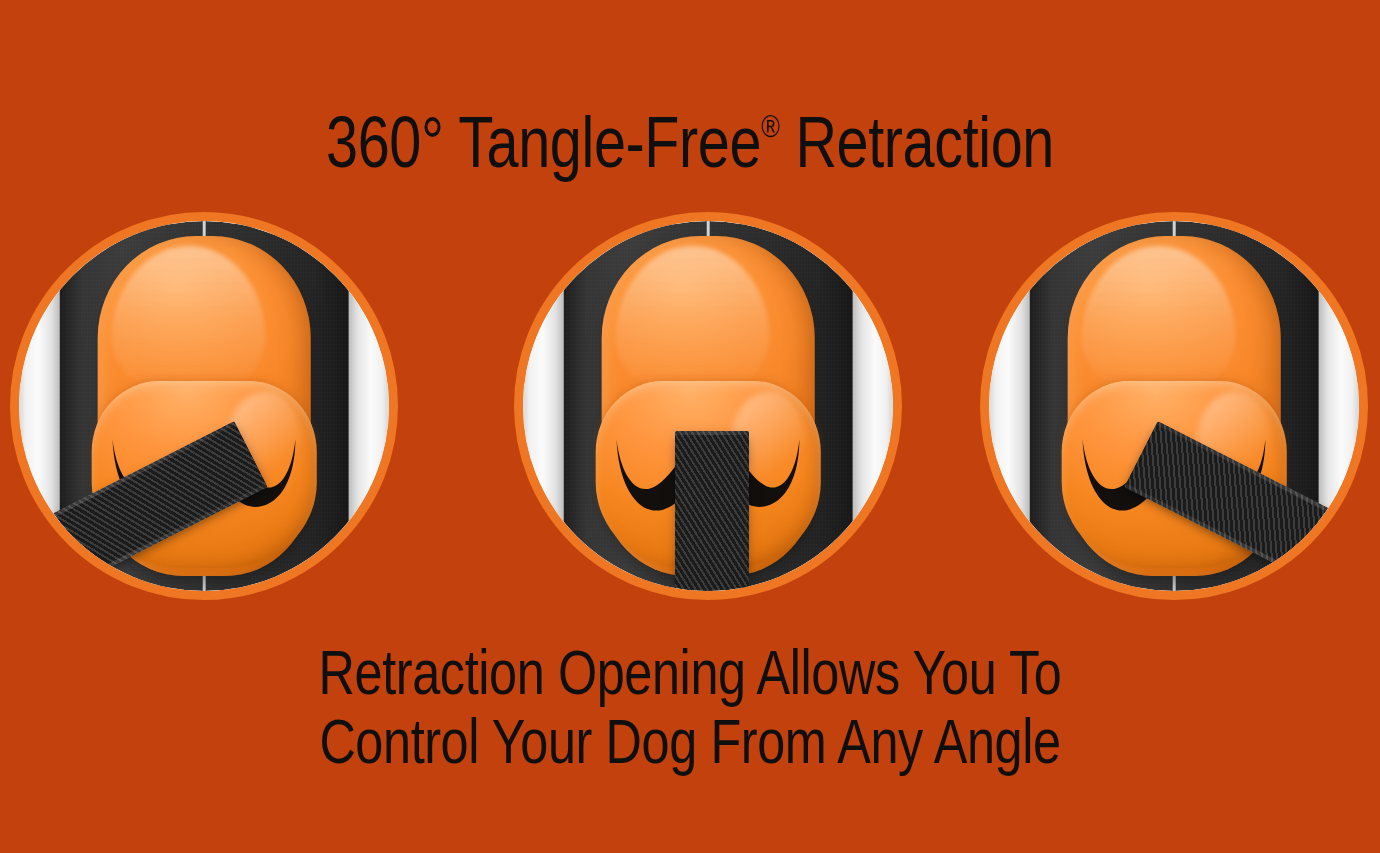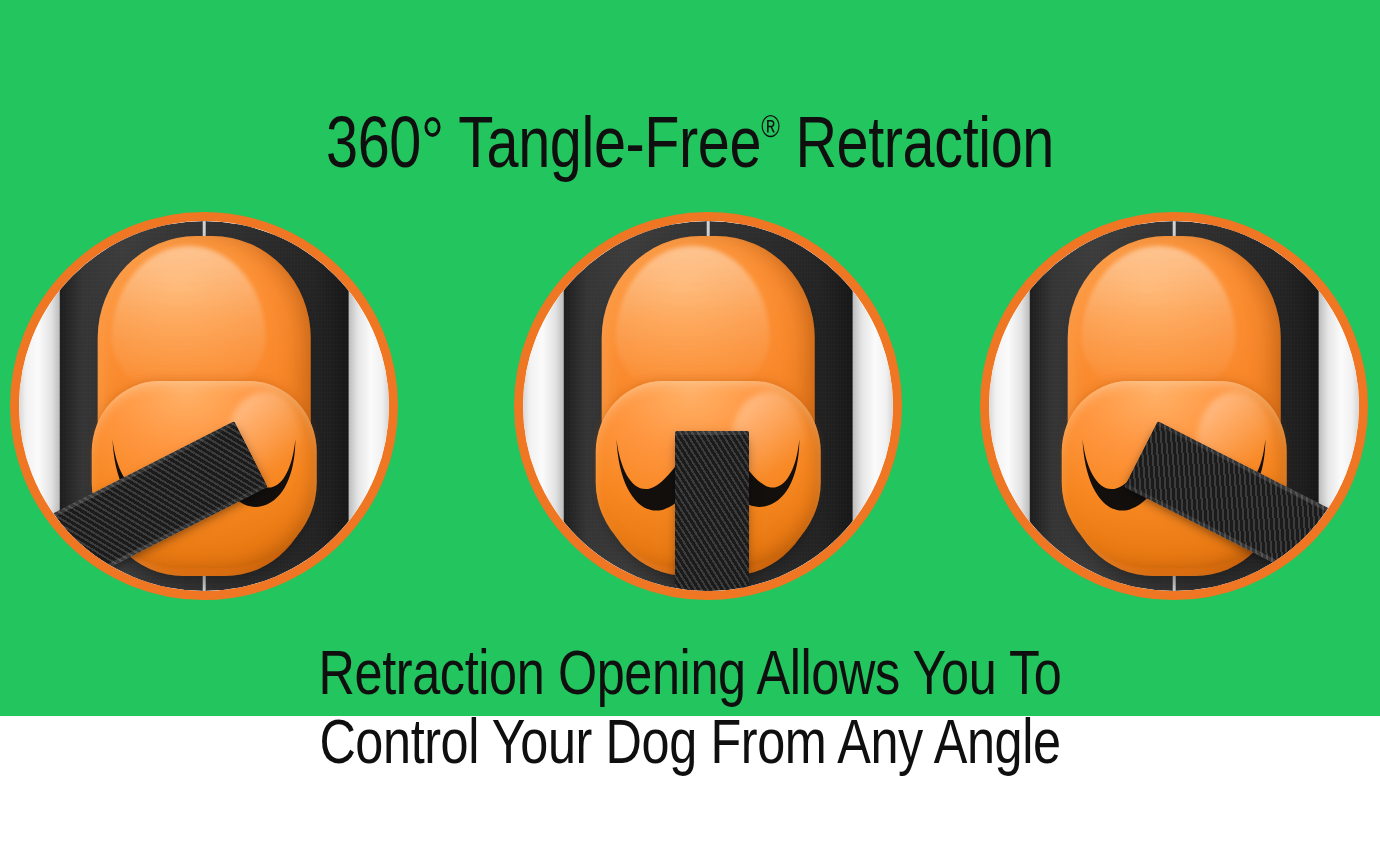--- a/index.html
+++ b/index.html
@@ -13,22 +13,22 @@
     width: 1380px;
     height: 853px;
     overflow: hidden;
     font-family: "Liberation Sans", "DejaVu Sans", sans-serif;
     color: #111111;
   }
 
   .page {
     position: relative;
     width: 1380px;
-    height: 716px;
-    background: #22c55e;
+    height: 853px;
+    background: #c2410c;
   }
 
   
   .headline {
     position: absolute;
     top: 58px;
     left: 0;
     width: 1380px;
     text-align: center;
     font-size: 72px;

